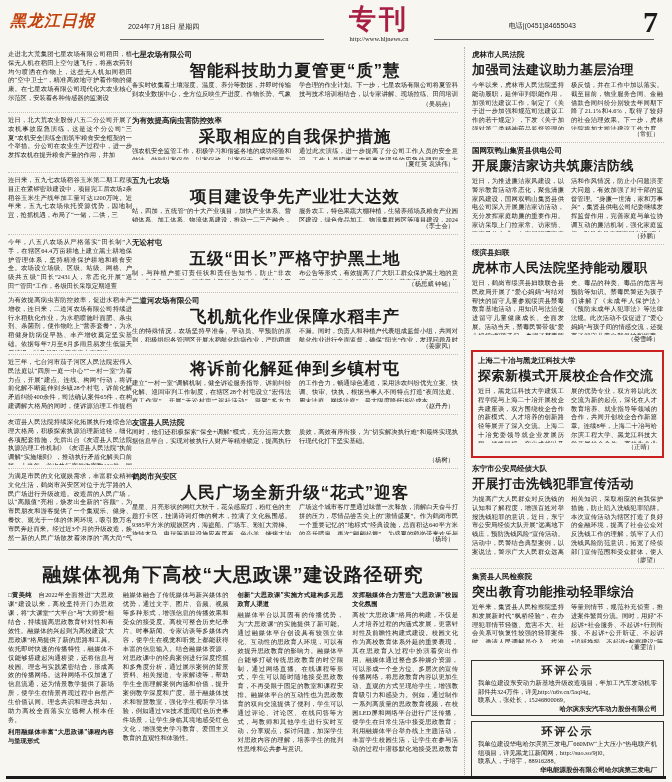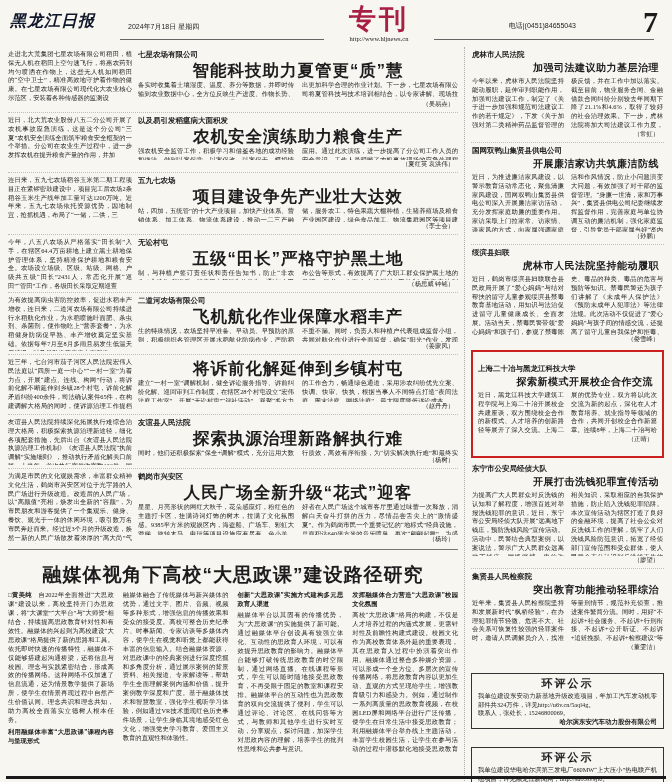--- a/index.html
+++ b/index.html
@@ -4,62 +4,62 @@
 <style>
   html,body{margin:0;padding:0;background:#e8e6e0;}
   .page{
     position:relative; width:672px; height:782px; margin:0 auto;
     background:#f8f6f1; color:#1c1c1c; overflow:hidden;
     font-family:"Liberation Serif","DejaVu Serif",serif;
     box-sizing:border-box; padding:5px 8px 0 8px;
   }
   
   .header{position:relative; height:42px;}
-  .masthead{position:absolute; left:2px; top:6px; color:#0f172a; font-weight:bold;
+  .masthead{position:absolute; left:2px; top:6px; color:#c2410c; font-weight:bold;
     font-style:italic; font-size:16px; letter-spacing:1px; font-family:"Liberation Serif",serif;}
   .dateline{position:absolute; left:120px; top:17px; font-size:7px; color:#222; font-family:"Liberation Sans",sans-serif;}
   .edition-block{position:absolute; left:316px; top:0; width:110px; text-align:center;}
   .edition-title{font-size:27px; font-weight:900; color:#a81f44; letter-spacing:3px;
     font-family:"Liberation Serif",serif; line-height:1.05;}
   .website{font-size:6.5px; color:#222; margin-top:2px; background:#f8f6f1; position:relative; z-index:2;}
   .header-rule{position:absolute; left:112px; right:10px; top:34px; height:1px; background:#666;}
   .phone{position:absolute; right:88px; top:16px; font-size:7px; font-family:"Liberation Sans",sans-serif;}
   .pagenum{position:absolute; right:6px; top:2px; font-size:30px; font-weight:bold; line-height:1;}
   
   .main{display:flex; gap:6px;}
   .left-zone{width:450px;}
   .right-zone{flex:1; border-left:1px dotted #aaa; padding-left:6px; min-width:0;}
   
-  .l-article{display:flex; gap:6px; border-bottom:1px dotted #c2bdb2; padding:3px 0; overflow:hidden; box-sizing:border-box;}
+  .l-article{display:flex; border-bottom:1px dotted #c2bdb2; padding:3px 0; overflow:hidden; box-sizing:border-box;}
   .lead-col{width:124px; flex:none; font-size:6.3px; line-height:1.4; text-align:justify; overflow:hidden;}
   .main-col{flex:1; min-width:0; display:flex; flex-direction:column;}
   .kicker{font-size:7.5px; font-weight:bold; font-family:"Liberation Sans",sans-serif;}
   .headline{font-size:16.5px; font-weight:900; font-family:"Liberation Sans","DejaVu Sans",sans-serif;
     text-align:center; letter-spacing:1px; line-height:1.1; margin:1px 0 2px 0; white-space:nowrap; overflow:hidden;}
   .l-body{flex:1; min-height:0; column-count:2; column-gap:8px; font-size:6.3px; line-height:1.4;
     text-align:justify; overflow:hidden;}
   .sig{font-size:6.3px; text-align:right; padding-right:4px;}
   
   .feature{border-top:1px solid #777; margin-top:2px; padding-top:11px; overflow:hidden;}
   .f-title{font-size:19px; font-weight:900; font-family:"Liberation Sans","DejaVu Sans",sans-serif;
     text-align:center; letter-spacing:1px; margin:1px 0 3px 0; white-space:nowrap; overflow:hidden;}
   .f-cols{column-count:4; column-gap:9px; font-size:6.3px; line-height:1.42; text-align:justify;
     height:166px; overflow:hidden;}
   .f-author{font-weight:bold; font-family:"Liberation Sans",sans-serif;}
   .f-sub{font-weight:bold; font-family:"Liberation Sans",sans-serif; margin:3px 0 2px 0; display:block;}
   
   .r-article{border-bottom:1px dotted #c2bdb2; padding:3px 1px; overflow:hidden; box-sizing:border-box;
     display:flex; flex-direction:column;}
-  .r-headline{font-size:10px; font-weight:900; font-family:"Liberation Serif",serif;
-    text-align:right; letter-spacing:0.5px; margin:1px 4px 2px 0; white-space:nowrap; overflow:hidden;}
+  .r-headline{font-size:13px; font-weight:900; font-family:"Liberation Serif",serif;
+    text-align:left; letter-spacing:0.5px; margin:1px 4px 2px 0; white-space:nowrap; overflow:hidden;}
   .r-body{flex:1; min-height:0; column-count:2; column-gap:7px; font-size:6.3px; line-height:1.4;
     text-align:justify; overflow:hidden;}
-  .r-article.highlight{border:2px solid #cc2020; padding:12px 5px; margin:3px 0; background:#f8f6f1;}
-  
-  .notice{border:1px solid #333; margin-top:18px; padding:2px 6px 3px 6px; overflow:hidden; box-sizing:border-box;}
+  .r-article.highlight{border:2px solid #cc2020; padding:4px 5px; margin:3px 0; background:#f8f6f1;}
+  
+  .notice{border:1px solid #333; margin-top:5px; padding:2px 6px 3px 6px; overflow:hidden; box-sizing:border-box;}
   .notice-title{font-size:11px; font-weight:bold; text-align:center; letter-spacing:2px;}
   .notice-body{font-size:6.3px; line-height:1.45; text-align:justify;}
   .notice-contact{font-size:6.3px;}
   .notice-company{font-size:6.5px; font-weight:bold; text-align:right;}
   .page-bottom-rule{position:absolute; left:6px; right:6px; bottom:3px; height:3px; background:#1a1a1a;}
 </style>
 </head>
 <body>
 
 <div class="page">
@@ -86,22 +86,22 @@
           <div class="kicker">七星农场有限公司</div>
           <div class="headline">智能科技助力夏管更“质”慧</div>
           <div class="l-body">备实时收集着土壤湿度、温度、养分等数据，并即时传输到农业数据中心，全方位反映生产进度、作物长势、气象环境等变化。技术人员只要通过后台的数据分析对比，就可以轻松了解作物的生长状况和需求，从而制定出更加科学合理的作业计划。下一步，七星农场有限公司将夏管科技与技术培训相结合，以专家讲解、现场拉练、田间培训等多种形式开展农业科技培训，打通科技服务最后一公里。</div>
           <div class="sig">（吴易垚）</div>
         </div>
       </div>
 
       <div class="l-article" style="height:60px">
         <div class="lead-col">近日，北大荒农业股份八五二分公司开展了农机事故应急演练，这是这个分公司“三夏”农机安全演练全面筑牢粮食安全框架的一个举措。分公司在农业生产过程中，进一步发挥农机在提升粮食产量的作用，并加</div>
         <div class="main-col">
-          <div class="kicker">以及易引发稻瘟病大面积发</div>
-          <div class="headline">农机安全演练助力粮食生产</div>
+          <div class="kicker">为有效提高病虫害防控效率</div>
+          <div class="headline">采取相应的自我保护措施</div>
           <div class="l-body">强农机安全监管工作，积极学习和借鉴各地的成功经验和做法，做到以案促学、以案促改、以案促干。模拟情景为农业机械伤人突发事故以及相应应急救援的自动反应用。通过此次演练，进一步提高了分公司工作人员的安全意识，工作人员明晰了农机事故现场的应急处理程序、方法，锻炼了应急处置能力、综合处置能力。</div>
           <div class="sig">（夏红英 袁洪伟）</div>
         </div>
       </div>
 
       <div class="l-article" style="height:62px">
         <div class="lead-col">连日来，五九七农场稻谷玉米第二期工程项目正在紧锣密鼓建设中，项目完工后农场2条稻谷玉米生产线年加工量可达1200万吨。近年来，五九七农场依托资源优势，因地制宜，抢抓机遇，布局了“一储，二供，三</div>
         <div class="main-col">
           <div class="kicker">五九七农场</div>
           <div class="headline">项目建设争先产业壮大达效</div>
@@ -136,21 +136,20 @@
           <div class="headline">将诉前化解延伸到乡镇村屯</div>
           <div class="l-body">建立“一村一室”调解机制，健全诉讼服务指导、诉前纠纷化解、巡回审判工作制度，在辖区28个村屯设立“宏伟法庭工作室”，开展“无讼村屯”“评社活动”，凝聚“多方力量”参与多元解纷，形成共同管理、协调、化解矛盾纠纷的工作合力，畅通绿色通道，采用涉农纠纷优先立案、快调、快审、快执，根据当事人不同特点打造“夜间法庭、周末法庭、网络法庭”，最大限度降低诉讼成本。</div>
           <div class="sig">（赵丹丹）</div>
         </div>
       </div>
 
       <div class="l-article" style="height:54px">
         <div class="lead-col">友谊县人民法院持续深化拓展执行难综合治理大格局，积极探索执源治理新途径，细化各项配套措施，先后出台《友谊县人民法院执源治理工作机制》《友谊县人民法院“执前调解”实施细则》，推动执行矛盾化解关口前移。上半年，首次执行案件收案数136件，同比下降48%，有效扭转执行案件大幅增长的趋势。</div>
         <div class="main-col">
           <div class="kicker">友谊县人民法院</div>
-          <div class="headline">探索执源治理新路解执行难</div>
           <div class="l-body">同时，他们还积极探索“保全+调解”模式，充分运用大数据信息平台，实现对被执行人财产等精准锁定，提高执行质效，高效有序衔接，为“切实解决执行难”和最终实现执行现代化打下坚实基础。</div>
           <div class="sig">（杨树）</div>
         </div>
       </div>
 
       <div class="l-article" style="height:78px; border-bottom:none">
         <div class="lead-col">为满足市民的文化观娱需求，丰富群众精神文化生活，鹤岗市兴安区对位于光宇路的人民广场进行升级改造。改造后的人民广场，以“高颜值”亮相，焕发出全新的“容颜”，为市民朋友和游客提供了一个集观乐、健身、餐饮、观光于一体的休闲环境，吸引数万名市民奔赴而来。经过近3个月的升级改造，焕然一新的人民广场散发着浓厚的“高大尚”气息，LED电子屏全城旅游导视图，</div>
         <div class="main-col">
           <div class="kicker">鹤岗市兴安区</div>
           <div class="headline">人民广场全新升级“花式”迎客</div>

